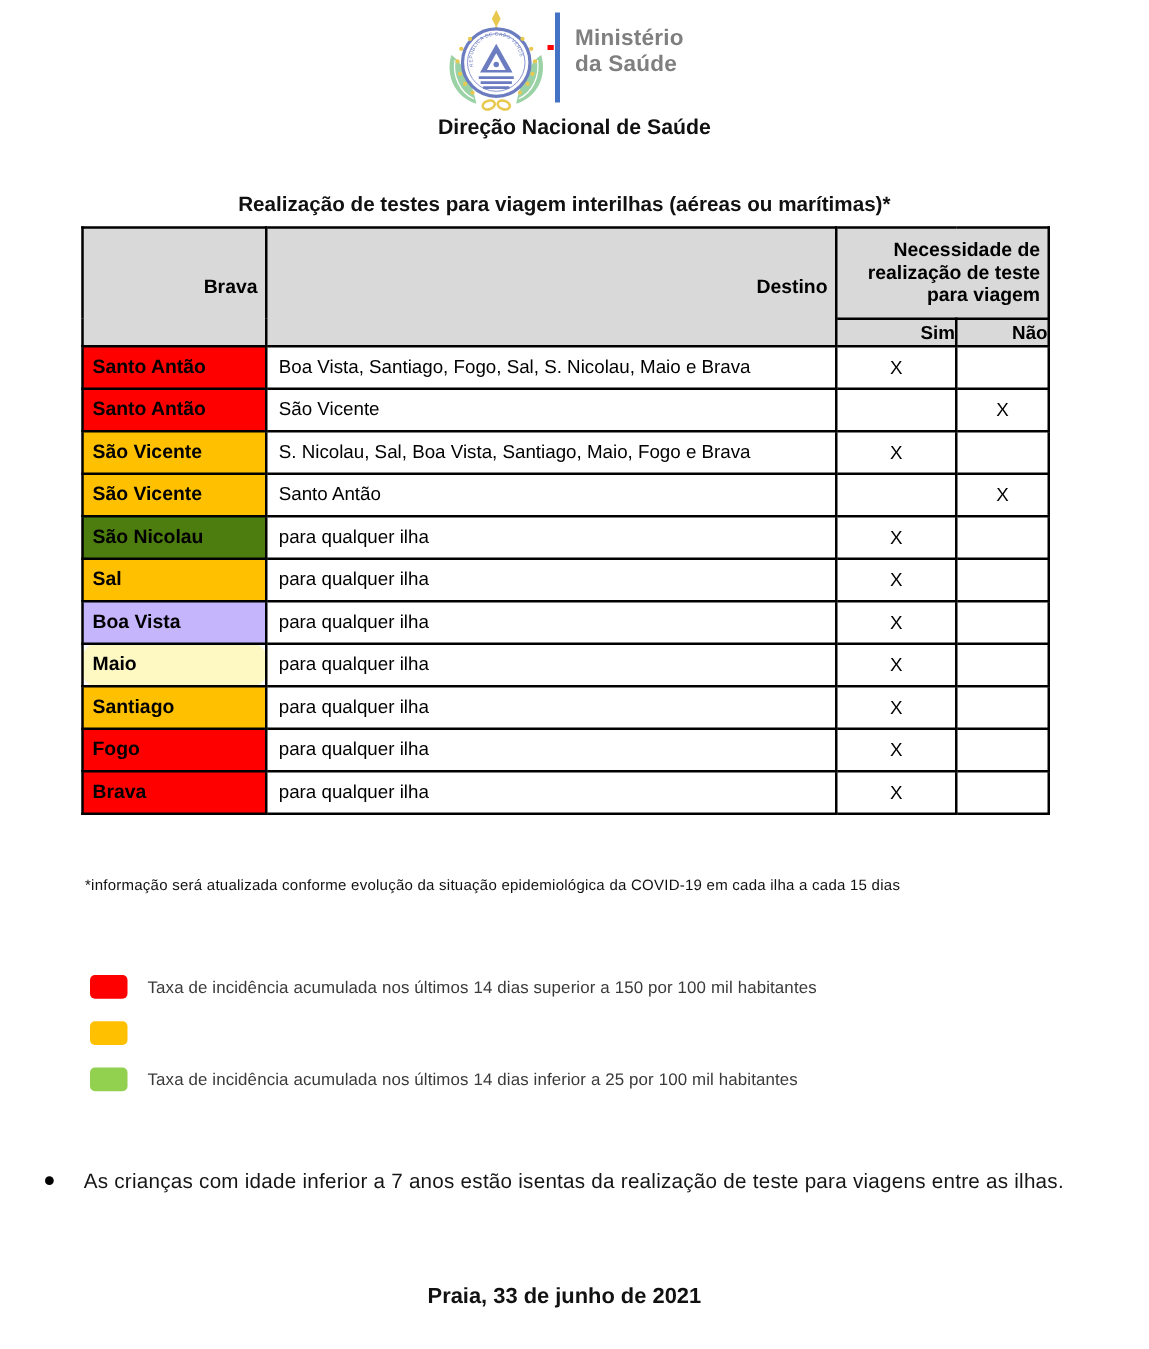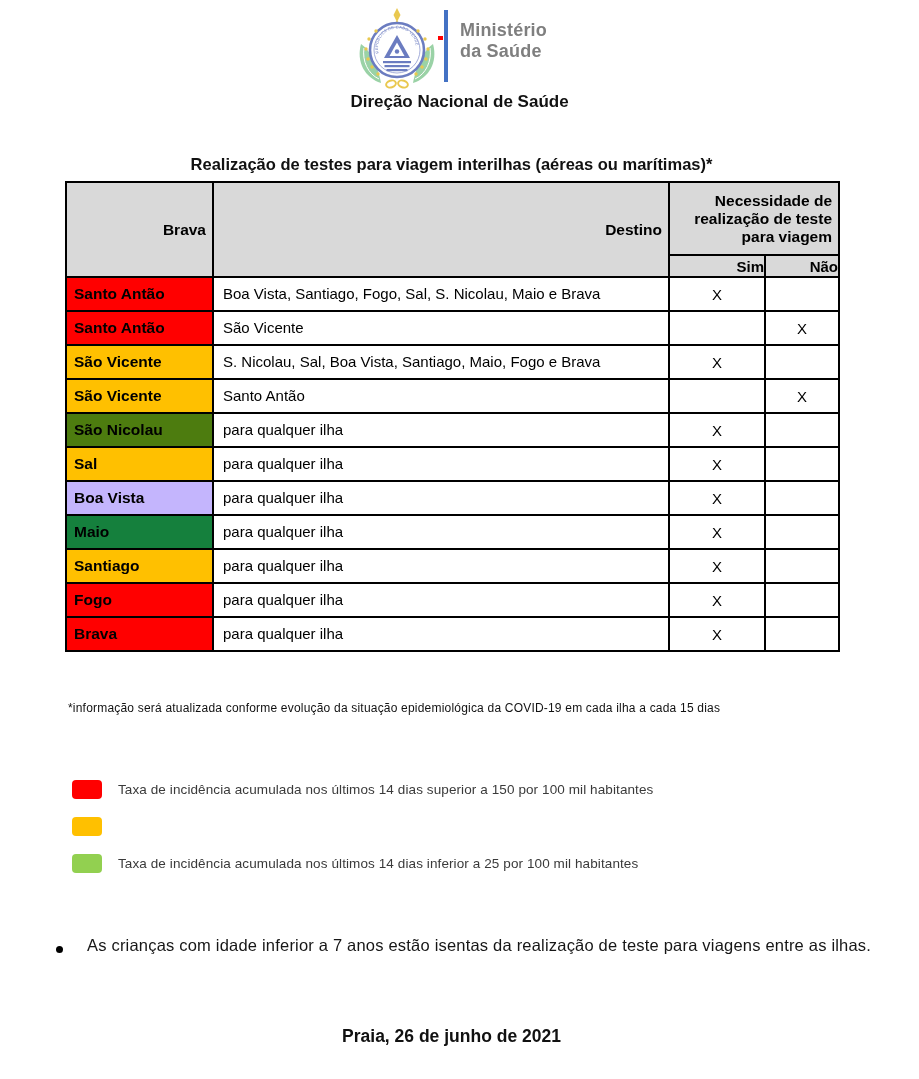--- a/index.html
+++ b/index.html
@@ -67,22 +67,22 @@
   .legend{position:absolute;top:780px;left:72px;}
   .legend-item{display:flex;align-items:center;margin-bottom:18px;}
   .legend-swatch{
     width:30px;height:19px;border-radius:4px;flex:0 0 auto;
   }
   .legend-label{
     margin-left:16px;font-size:13.5px;color:#3a3a3a;letter-spacing:0.1px;
   }
   
   .note{
-    position:absolute;top:934px;left:56px;width:846px;
-    display:flex;align-items:center;
+    position:absolute;top:934px;left:36px;width:846px;
+    display:flex;align-items:flex-start;
   }
   .bullet-dot{
     width:7px;height:7px;border-radius:50%;background:#000;
     margin:7px 0 0 0;flex:0 0 auto;
   }
   .note-text{
     margin:0 0 0 24px;width:815px;
     font-size:16.5px;line-height:1.45;letter-spacing:0.2px;
     text-align:justify;color:#161616;
   }
@@ -204,21 +204,21 @@
         <td class="mark">X</td>
         <td class="mark"></td>
       </tr>
       <tr>
         <td class="origem" style="background: #c4b5fd; margin-top: 29px;">Boa Vista</td>
         <td class="destino">para qualquer ilha</td>
         <td class="mark">X</td>
         <td class="mark"></td>
       </tr>
       <tr>
-        <td class="origem" style="background: #15803d;">Maio</td>
+        <td class="origem" style="background: #fef9c3; border-radius: 11px;">Maio</td>
         <td class="destino">para qualquer ilha</td>
         <td class="mark">X</td>
         <td class="mark"></td>
       </tr>
       <tr>
         <td class="origem" style="background: rgb(255, 192, 0);">Santiago</td>
         <td class="destino">para qualquer ilha</td>
         <td class="mark">X</td>
         <td class="mark"></td>
       </tr>
@@ -251,13 +251,13 @@
       <span class="legend-swatch" style="background: rgb(146, 208, 80);"></span>
       <span class="legend-label">Taxa de incidência acumulada nos últimos 14 dias inferior a 25 por 100 mil habitantes</span>
     </div>
   </div>
 
 <div class="note">
   <span class="bullet-dot"></span>
   <p class="note-text">As crianças com idade inferior a 7 anos estão isentas da realização de teste para viagens entre as ilhas.</p>
 </div>
 
-<p class="dateline">Praia, 26 de junho de 2021</p>
+<p class="dateline">Praia, 33 de junho de 2021</p>
 
 </body></html>

